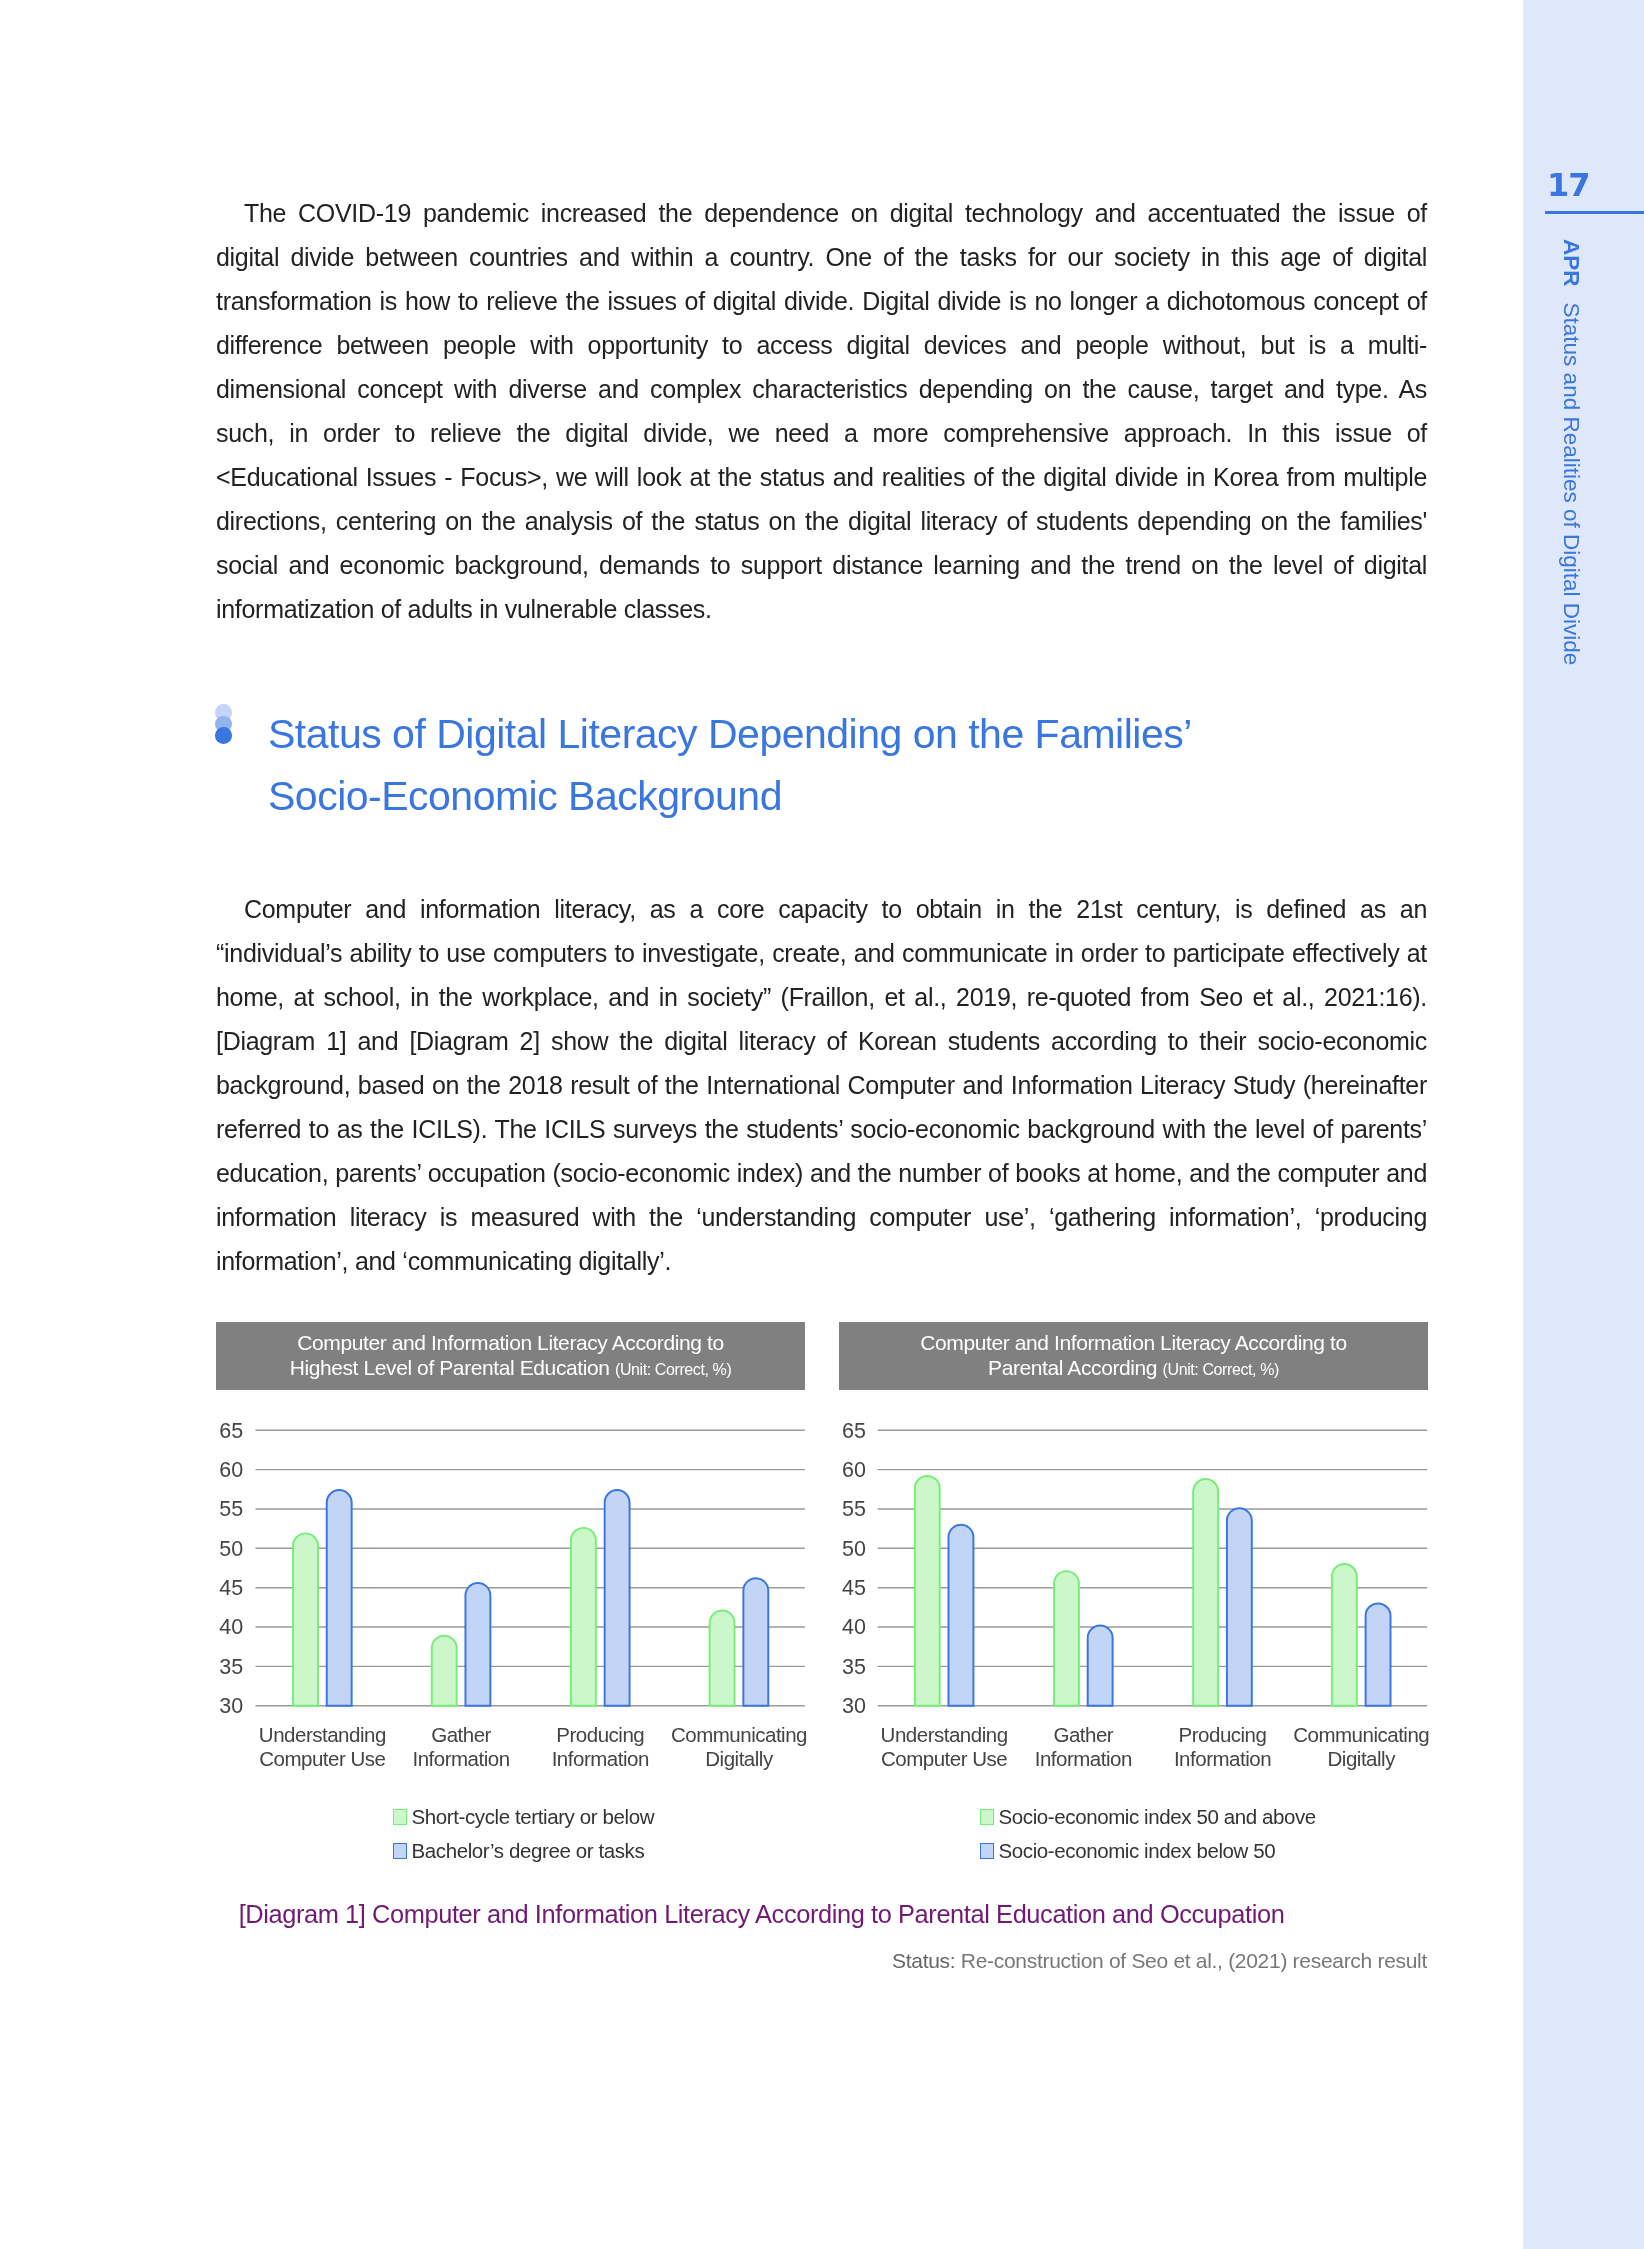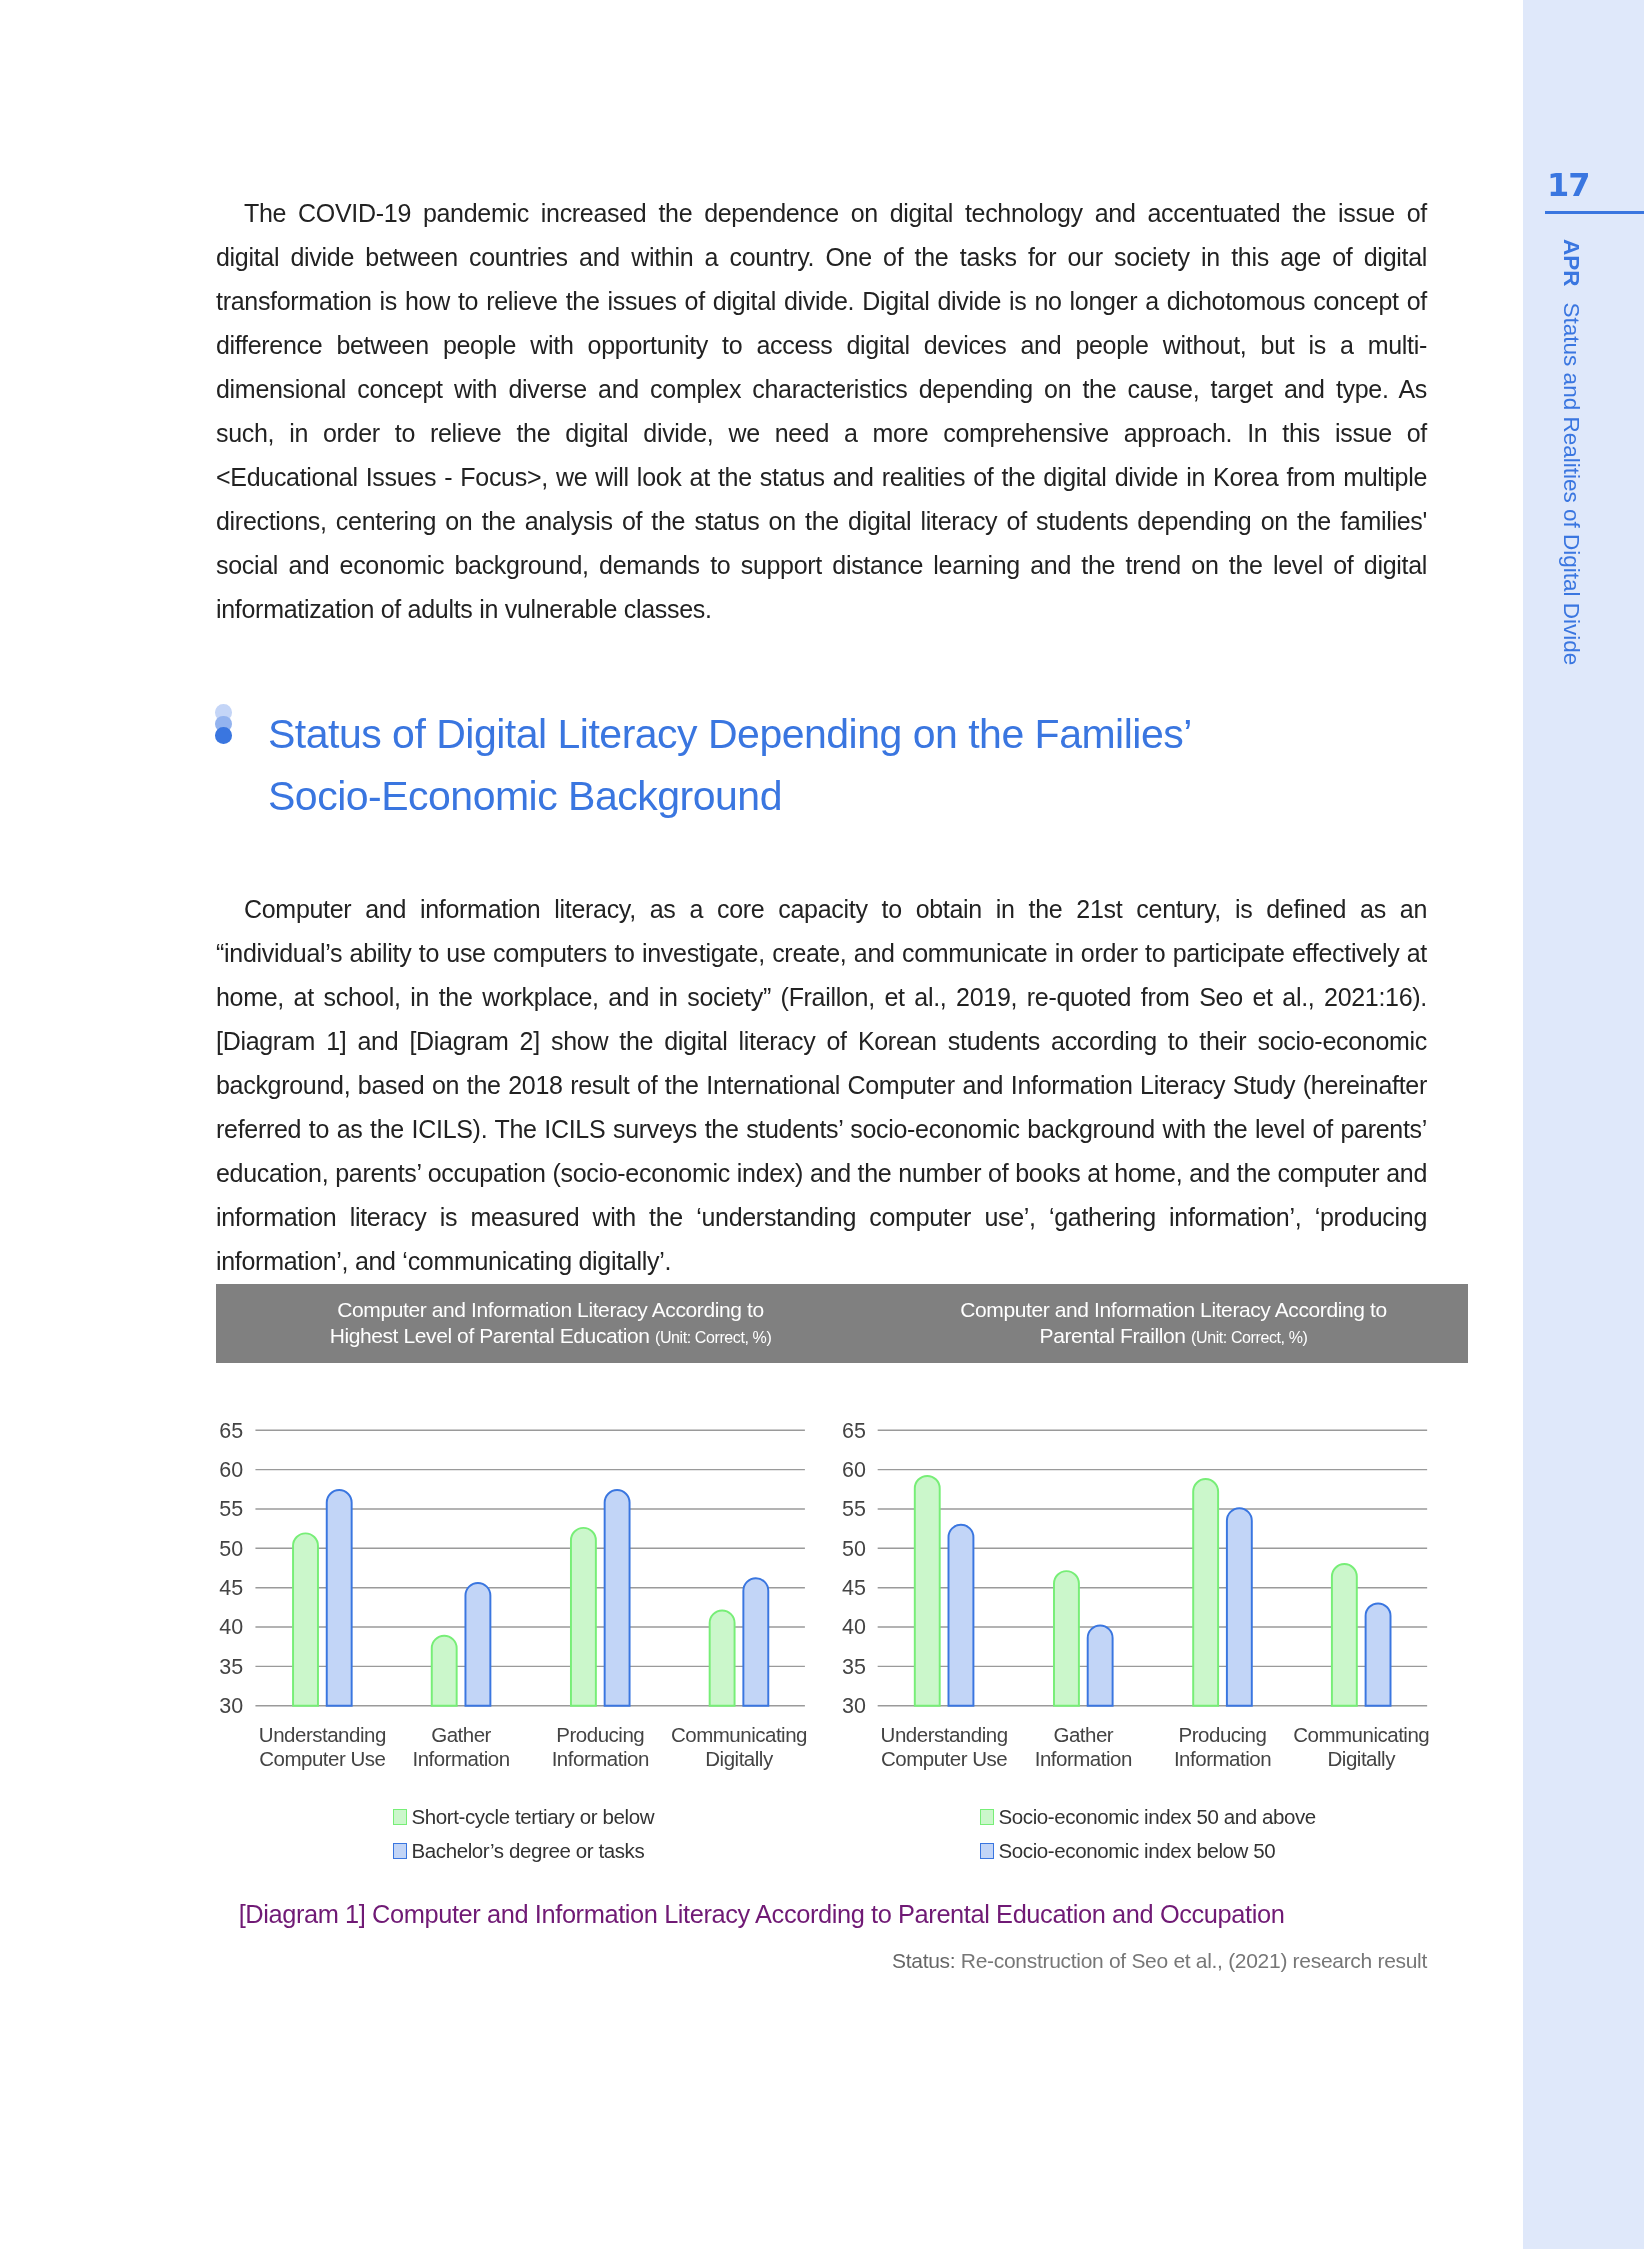--- a/index.html
+++ b/index.html
@@ -42,24 +42,24 @@
     position: absolute; left: 254px; top: 689px; width: 1172px;
     font-size: 41px; line-height: 62px; color: #3a76e0;
     font-family: "Liberation Sans", sans-serif; letter-spacing: -0.5px;
   }
   .dots { position: absolute; left: 215px; top: 704px; width: 17.6px; height: 49px; }
   .dot { position: absolute; left: 0; width: 16.6px; height: 16.6px; border-radius: 50%; }
   .dot.d1 { top: 0; background: #c4d5f7; }
   .dot.d2 { top: 11.7px; background: #93b3ef; }
   .dot.d3 { top: 23.4px; background: #3a76e0; }
   .chart-header {
-    position: absolute; top: 1284px; height: 79px; background: #808080;
+    position: absolute; top: 1322px; height: 68px; background: #808080;
     color: #ffffff; text-align: center; font-size: 21px; line-height: 25.4px;
     display: flex; flex-direction: column; justify-content: center;
-    font-family: "Liberation Sans", sans-serif; letter-spacing: -0.4px; padding-left: 40px;
+    font-family: "Liberation Sans", sans-serif; letter-spacing: -0.4px;
   }
   .chart-header .unit { font-size: 16px; }
   .ch-left { left: 216px; width: 589px; }
   .ch-right { left: 839px; width: 589px; }
   svg.chart { position: absolute; top: 0; left: 0; }
   .legend {
     position: absolute; font-size: 20.5px; color: #333; line-height: 34px;
     font-family: "Liberation Sans", sans-serif; letter-spacing: -0.4px;
   }
   .legend-row { display: flex; align-items: center; padding-left: 31px; }
@@ -104,21 +104,21 @@
 </h2>
 
 <p class="para p2">Computer and information literacy, as a core capacity to obtain in the 21st century, is defined as an “individual’s ability to use computers to investigate, create, and communicate in order to participate effectively at home, at school, in the workplace, and in society” (Fraillon, et al., 2019, re-quoted from Seo et al., 2021:16). [Diagram 1] and [Diagram 2] show the digital literacy of Korean students according to their socio-economic background, based on the 2018 result of the International Computer and Information Literacy Study (hereinafter referred to as the ICILS). The ICILS surveys the students’ socio-economic background with the level of parents’ education, parents’ occupation (socio-economic index) and the number of books at home, and the computer and information literacy is measured with the ‘understanding computer use’, ‘gathering information’, ‘producing information’, and ‘communicating digitally’.</p>
 
 <div class="chart-header ch-left">
   <div>Computer and Information Literacy According to</div>
   <div><span>Highest Level of Parental Education</span> <span class="unit">(Unit: Correct, %)</span></div>
 </div>
 <div class="chart-header ch-right">
   <div>Computer and Information Literacy According to</div>
-  <div><span>Parental Fraillon</span> <span class="unit">(Unit: Correct, %)</span></div>
+  <div><span>Parental According</span> <span class="unit">(Unit: Correct, %)</span></div>
 </div>
 
 <svg class="chart" id="charts-svg" width="1644" height="2250" viewBox="0 0 3366 4606">
     <line x1="523" x2="1648" y1="3492" y2="3492" stroke="#9a9a9a" stroke-width="3"></line>
     <text x="498" y="3507" text-anchor="end" font-size="44" fill="#444" font-family="Liberation Sans, sans-serif">30</text>
     <line x1="523" x2="1648" y1="3411.4285714285716" y2="3411.4285714285716" stroke="#9a9a9a" stroke-width="3"></line>
     <text x="498" y="3426.4285714285716" text-anchor="end" font-size="44" fill="#444" font-family="Liberation Sans, sans-serif">35</text>
     <line x1="523" x2="1648" y1="3330.8571428571427" y2="3330.8571428571427" stroke="#9a9a9a" stroke-width="3"></line>
     <text x="498" y="3345.8571428571427" text-anchor="end" font-size="44" fill="#444" font-family="Liberation Sans, sans-serif">40</text>
     <line x1="523" x2="1648" y1="3250.285714285714" y2="3250.285714285714" stroke="#9a9a9a" stroke-width="3"></line>

